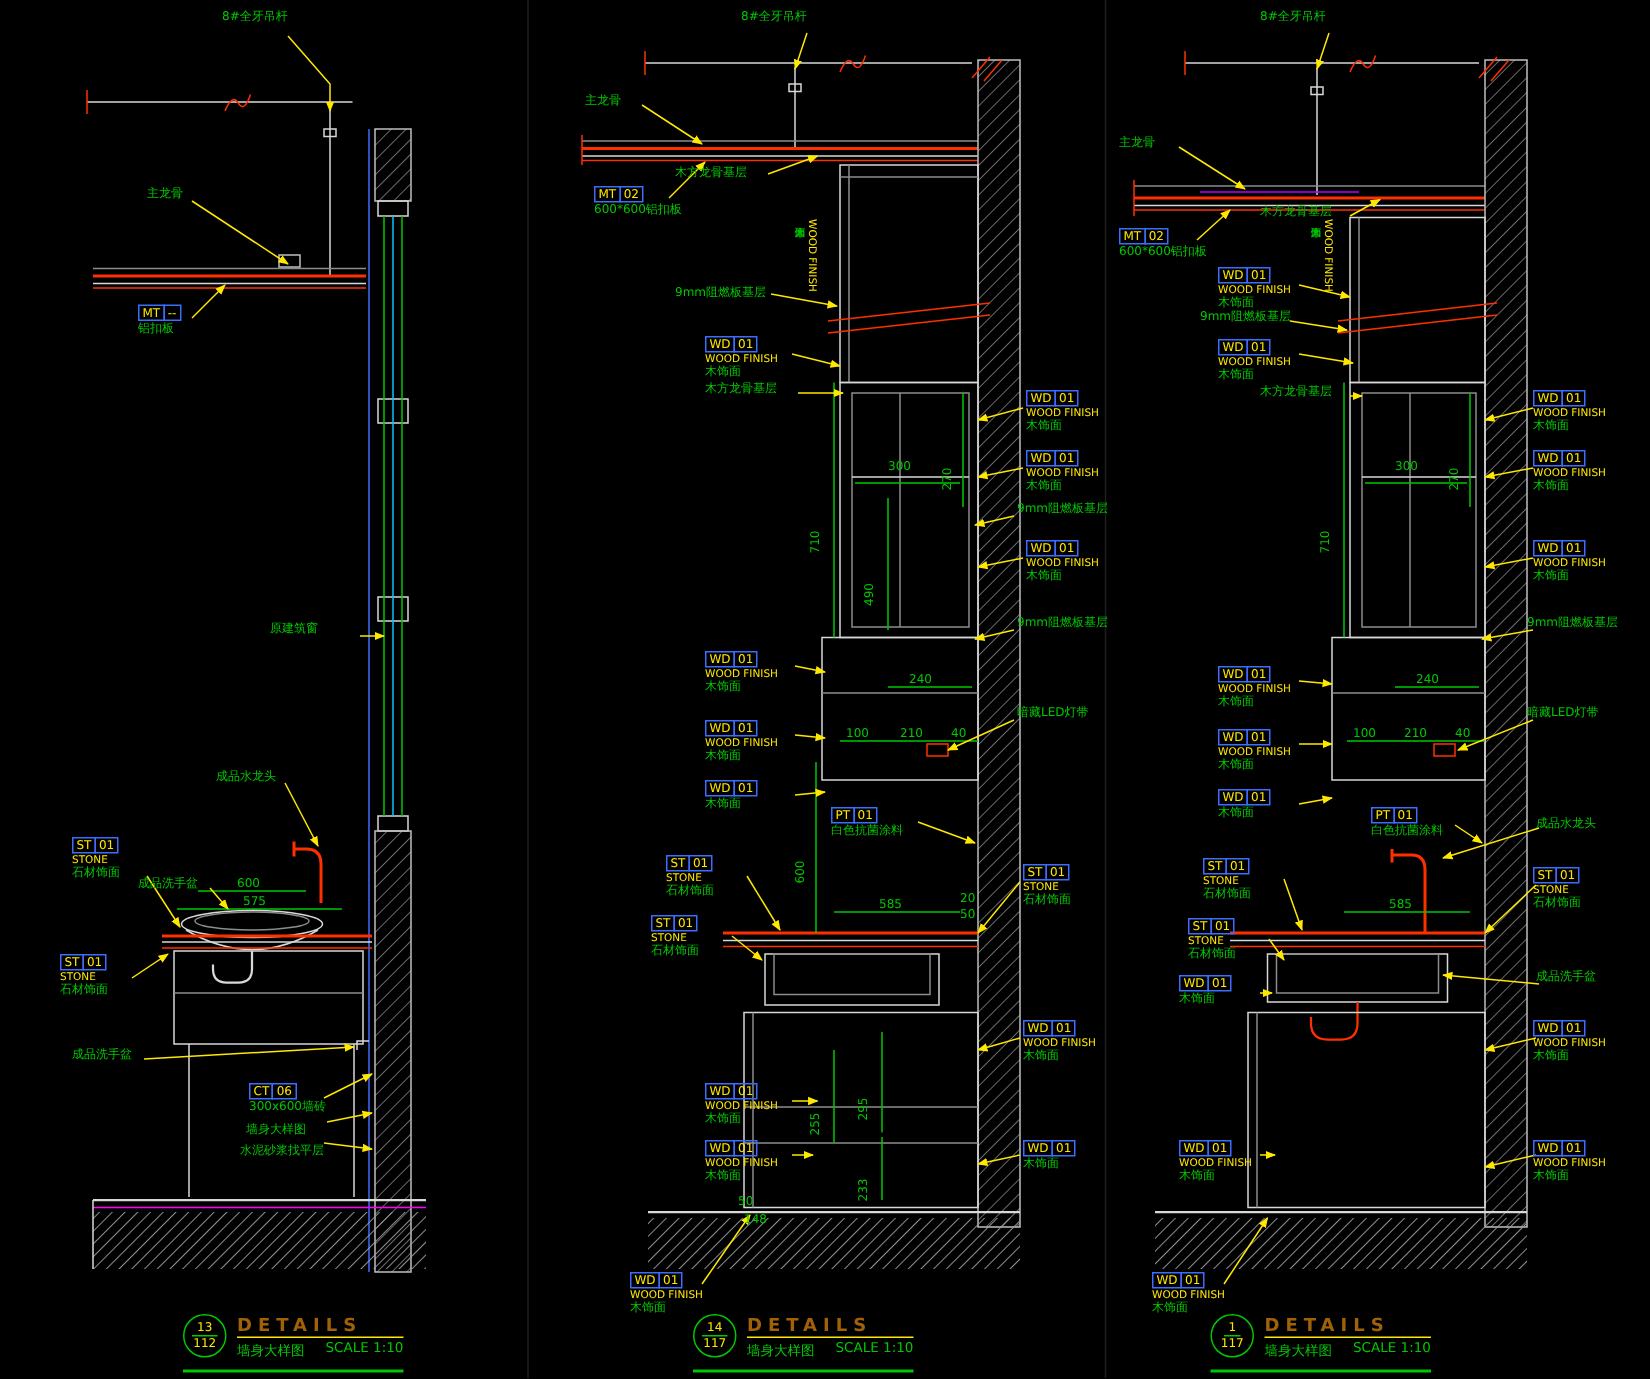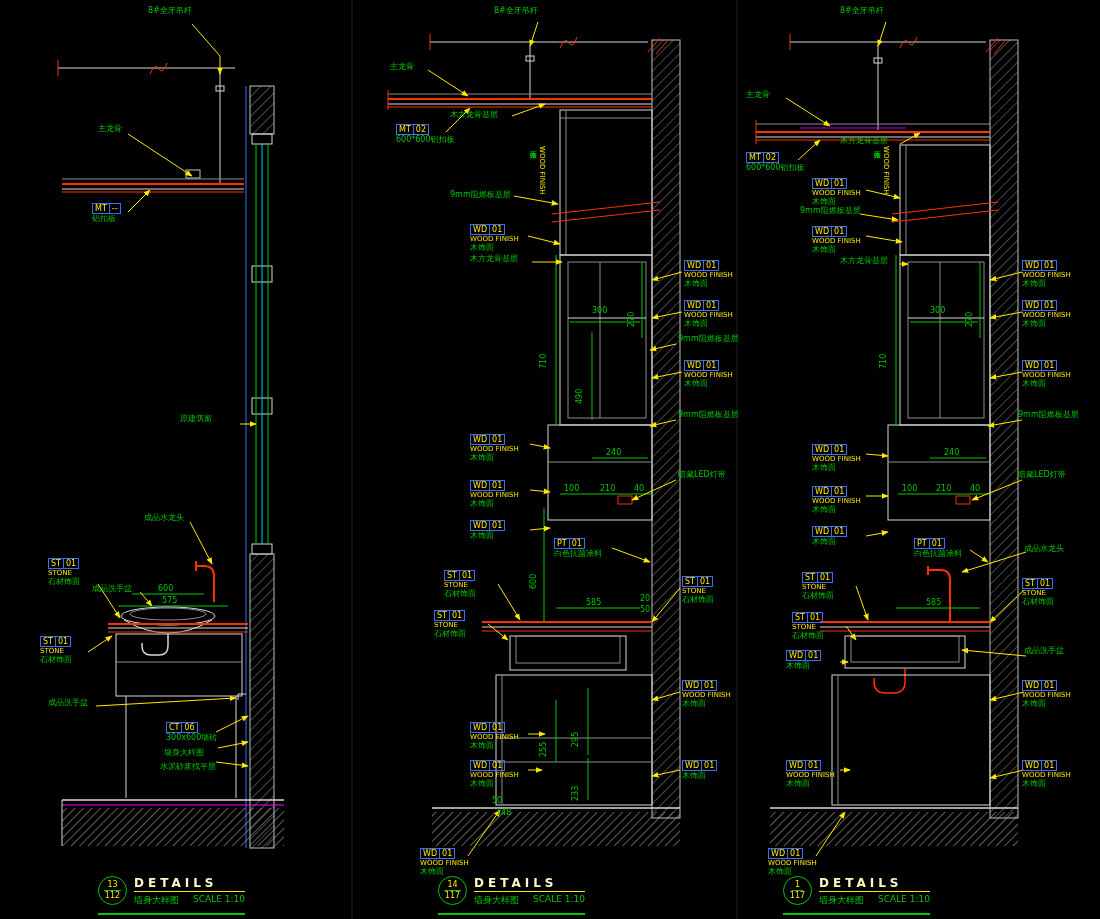--- a/index.html
+++ b/index.html
@@ -12,28 +12,28 @@
   .tag .badge span{border:1px solid #3d6dff;color:#ffe800;font-size:8px;line-height:9px;padding:0 2px;}
   .tag .badge span + span{margin-left:-1px;}
   .tag .en{display:block;color:#ffe800;font-size:7px;}
   .tag .cn{display:block;color:#00c800;font-size:8px;}
   .dim{position:absolute;color:#00c800;font-size:8px;z-index:3;white-space:nowrap;}
   .dim.v{transform:rotate(-90deg);transform-origin:left bottom;}
   .vtext{position:absolute;z-index:3;writing-mode:vertical-rl;font-size:7px;line-height:1.25;}
   .vtext .en{color:#ffe800;display:block;}
   .vtext .cn{color:#00c800;display:block;}
   .tblock{position:absolute;display:flex;align-items:flex-start;gap:7px;z-index:3;
-          border-bottom:2px solid #00c800;padding-bottom:6px;}
+          border-bottom:2px solid #00c800;padding-bottom:6px;margin-left:24px;}
   .tcircle{width:27px;height:27px;border:1.5px solid #00c800;border-radius:50%;display:flex;
            flex-direction:column;align-items:center;justify-content:center;color:#ffe800;
            font-size:8px;line-height:1;flex:0 0 auto;}
   .tcircle .no{border-bottom:1px solid #00c800;padding:0 3px 1px;}
   .tcircle .sheet{padding-top:1px;}
   .tmain{display:flex;flex-direction:column;}
-  .tdetails{color:#fef9c3;font-weight:bold;font-size:12px;letter-spacing:4px;
+  .tdetails{color:#a16207;font-weight:bold;font-size:12px;letter-spacing:4px;
             border-bottom:1px solid #ffe800;padding-bottom:1px;}
   .tsub{display:flex;gap:14px;color:#00c800;font-size:9px;padding-top:2px;}
 </style>
 </head>
 <body>
 
 <div class="canvas">
 
 <svg width="1100" height="919" viewBox="0 0 1100 919">
   <defs>

